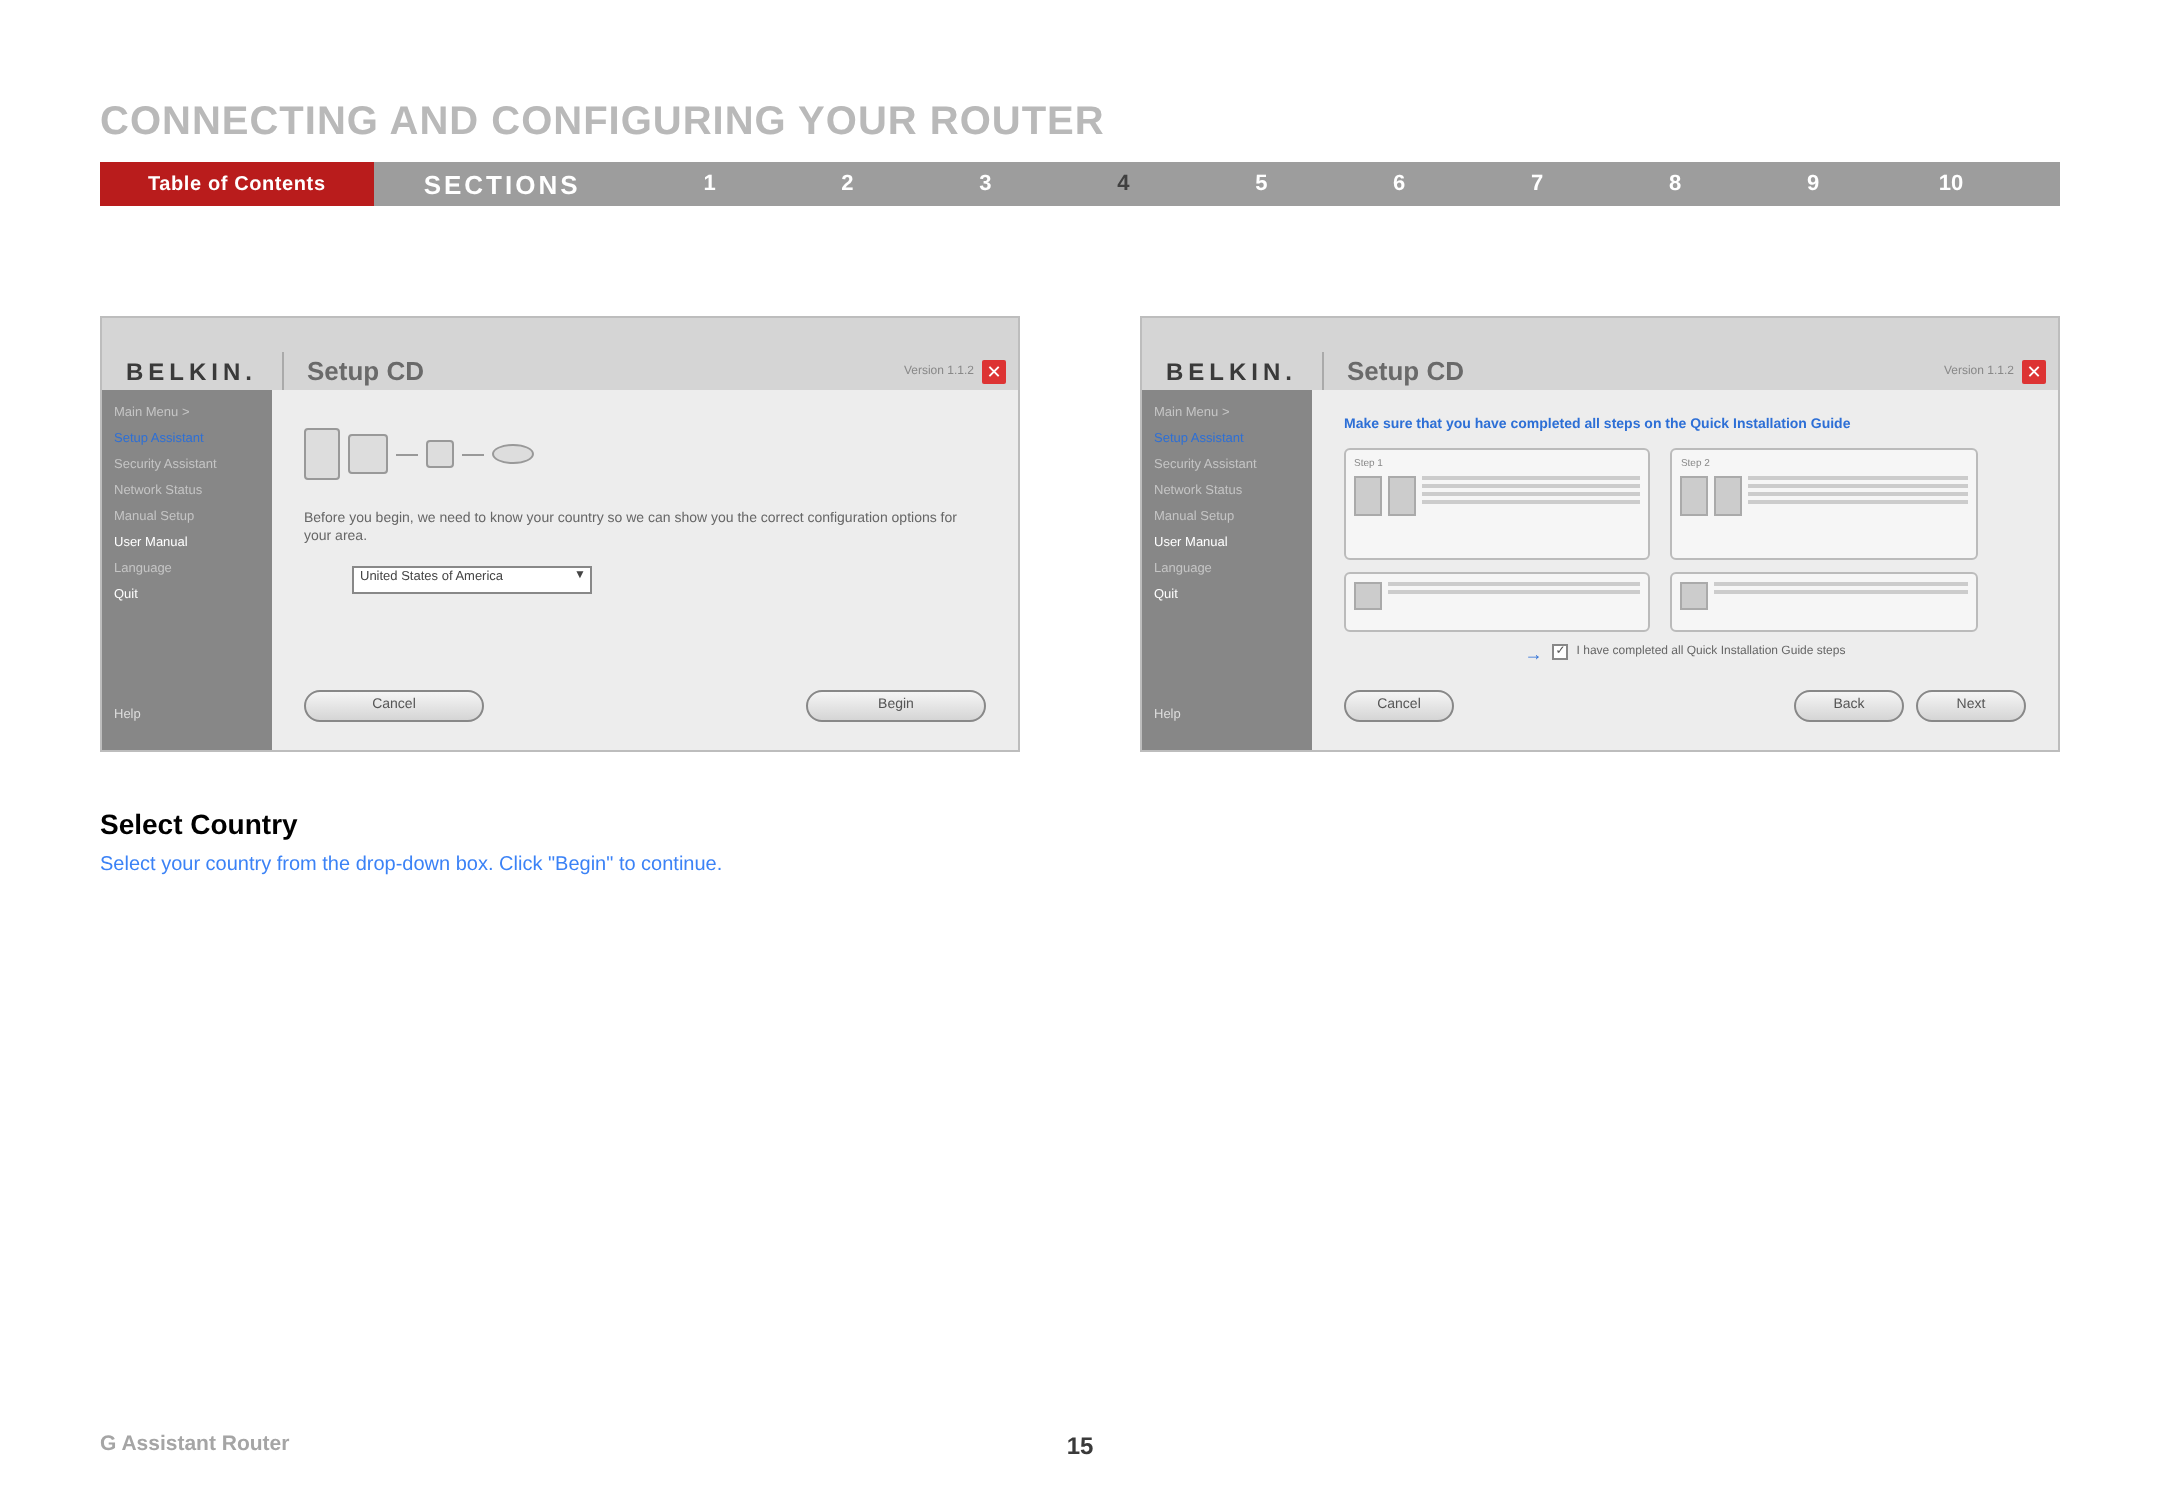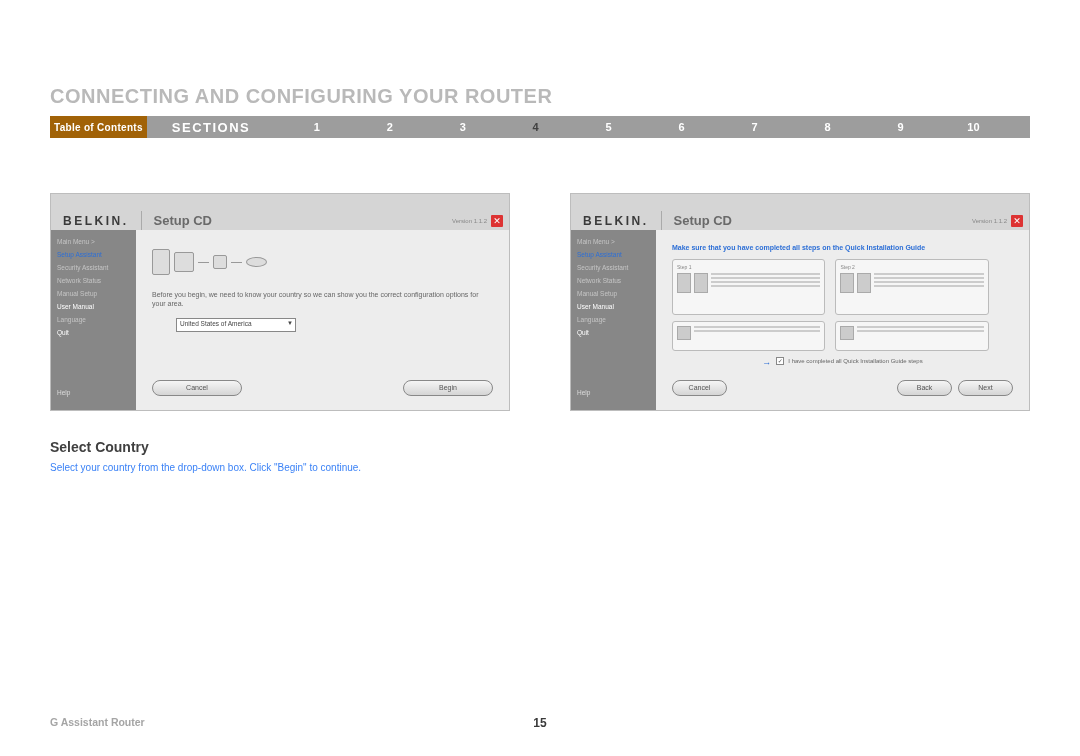--- a/index.html
+++ b/index.html
@@ -10,36 +10,35 @@
     font-family: Arial, Helvetica, sans-serif;
     position: relative;
     padding: 50px 50px 0 50px;
   }
   .page-title {
     font-size: 20px;
     font-weight: bold;
     letter-spacing: 0.5px;
     color: #b9b9b9;
     margin-bottom: 8px;
-    margin-top: 35px;
   }
   .nav-bar {
     background: #9d9d9d;
     height: 22px;
     display: flex;
     align-items: center;
     color: #fff;
     font-size: 11px;
     font-weight: bold;
     padding-right: 20px;
   }
   .nav-bar .toc {
-    background: #a16207;
+    background: #b91c1c;
     height: 100%;
-    padding: 0 4px;
+    padding: 0 24px;
     display: flex;
     align-items: center;
     font-size: 10px;
     letter-spacing: 0.3px;
   }
   .nav-bar .sections {
     font-size: 13px;
     letter-spacing: 1.5px;
     padding: 0 30px 0 25px;
   }
@@ -229,21 +228,21 @@
     border: 1px solid #888;
     background: #fff;
     font-size: 6px;
     line-height: 6px;
     text-align: center;
     color: #555;
   }
   .caption-title {
     font-weight: bold;
     font-size: 14px;
-    color: #404040;
+    color: #000000;
     margin-top: 28px;
     margin-bottom: 6px;
   }
   .caption-body {
     font-size: 10px;
     color: #3b82f6;
     line-height: 1.35;
   }
   .footer {
     position: absolute;

